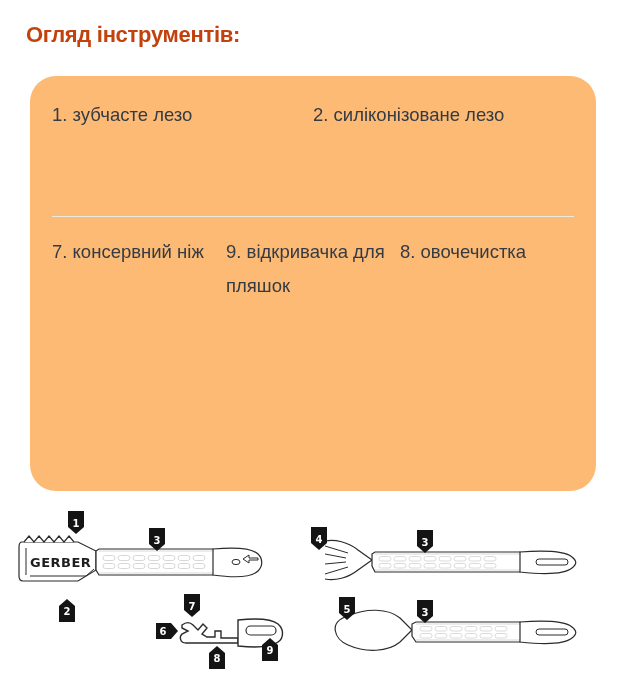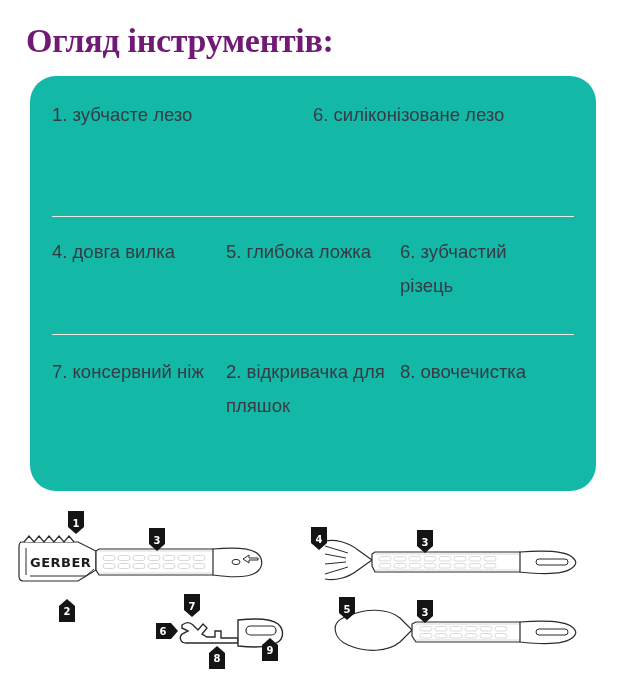--- a/index.html
+++ b/index.html
@@ -17,36 +17,36 @@
     width: 628px;
     height: 700px;
     background: #ffffff;
   }
 
   
   .page-title {
     position: absolute;
     left: 26px;
     top: 22px;
-    font-size: 34px;
+    font-size: 22px;
     font-weight: 700;
     letter-spacing: -0.3px;
-    color: #701a75;
-    font-family: Liberation Serif, serif;
+    color: #c2410c;
+    font-family: Liberation Sans, sans-serif;
     font-stretch: condensed;
   }
 
   
   .tools-card {
     position: absolute;
     left: 30px;
     top: 76px;
     width: 566px;
     height: 415px;
-    background: #14b8a6;
+    background: #fdba74;
     border-radius: 26px;
     padding: 0 22px;
   }
 
   .tools-row {
     display: flex;
     width: 100%;
   }
 
   .tools-row + .tools-row {
@@ -86,32 +86,27 @@
 <body>
 
 <div class="page">
 
   <div class="page-title">Огляд інструментів:</div>
 
   <div class="tools-card">
 
     <div class="tools-row">
       <div class="tool-cell">1. зубчасте лезо</div>
-      <div class="tool-cell">6. силіконізоване лезо</div>
+      <div class="tool-cell">2. силіконізоване лезо</div>
     </div>
 
-    <div class="tools-row">
-      <div class="tool-cell">4. довга вилка</div>
-      <div class="tool-cell">5. глибока ложка</div>
-      <div class="tool-cell">6. зубчастий різець</div>
-    </div>
 
     <div class="tools-row">
       <div class="tool-cell">7. консервний ніж</div>
-      <div class="tool-cell">2. відкривачка для пляшок</div>
+      <div class="tool-cell">9. відкривачка для пляшок</div>
       <div class="tool-cell">8. овочечистка</div>
     </div>
 
   </div>
 
   <div class="illustration">
     <svg width="628" height="200" viewBox="0 0 628 200" xmlns="http://www.w3.org/2000/svg">
 
       <defs>
 

